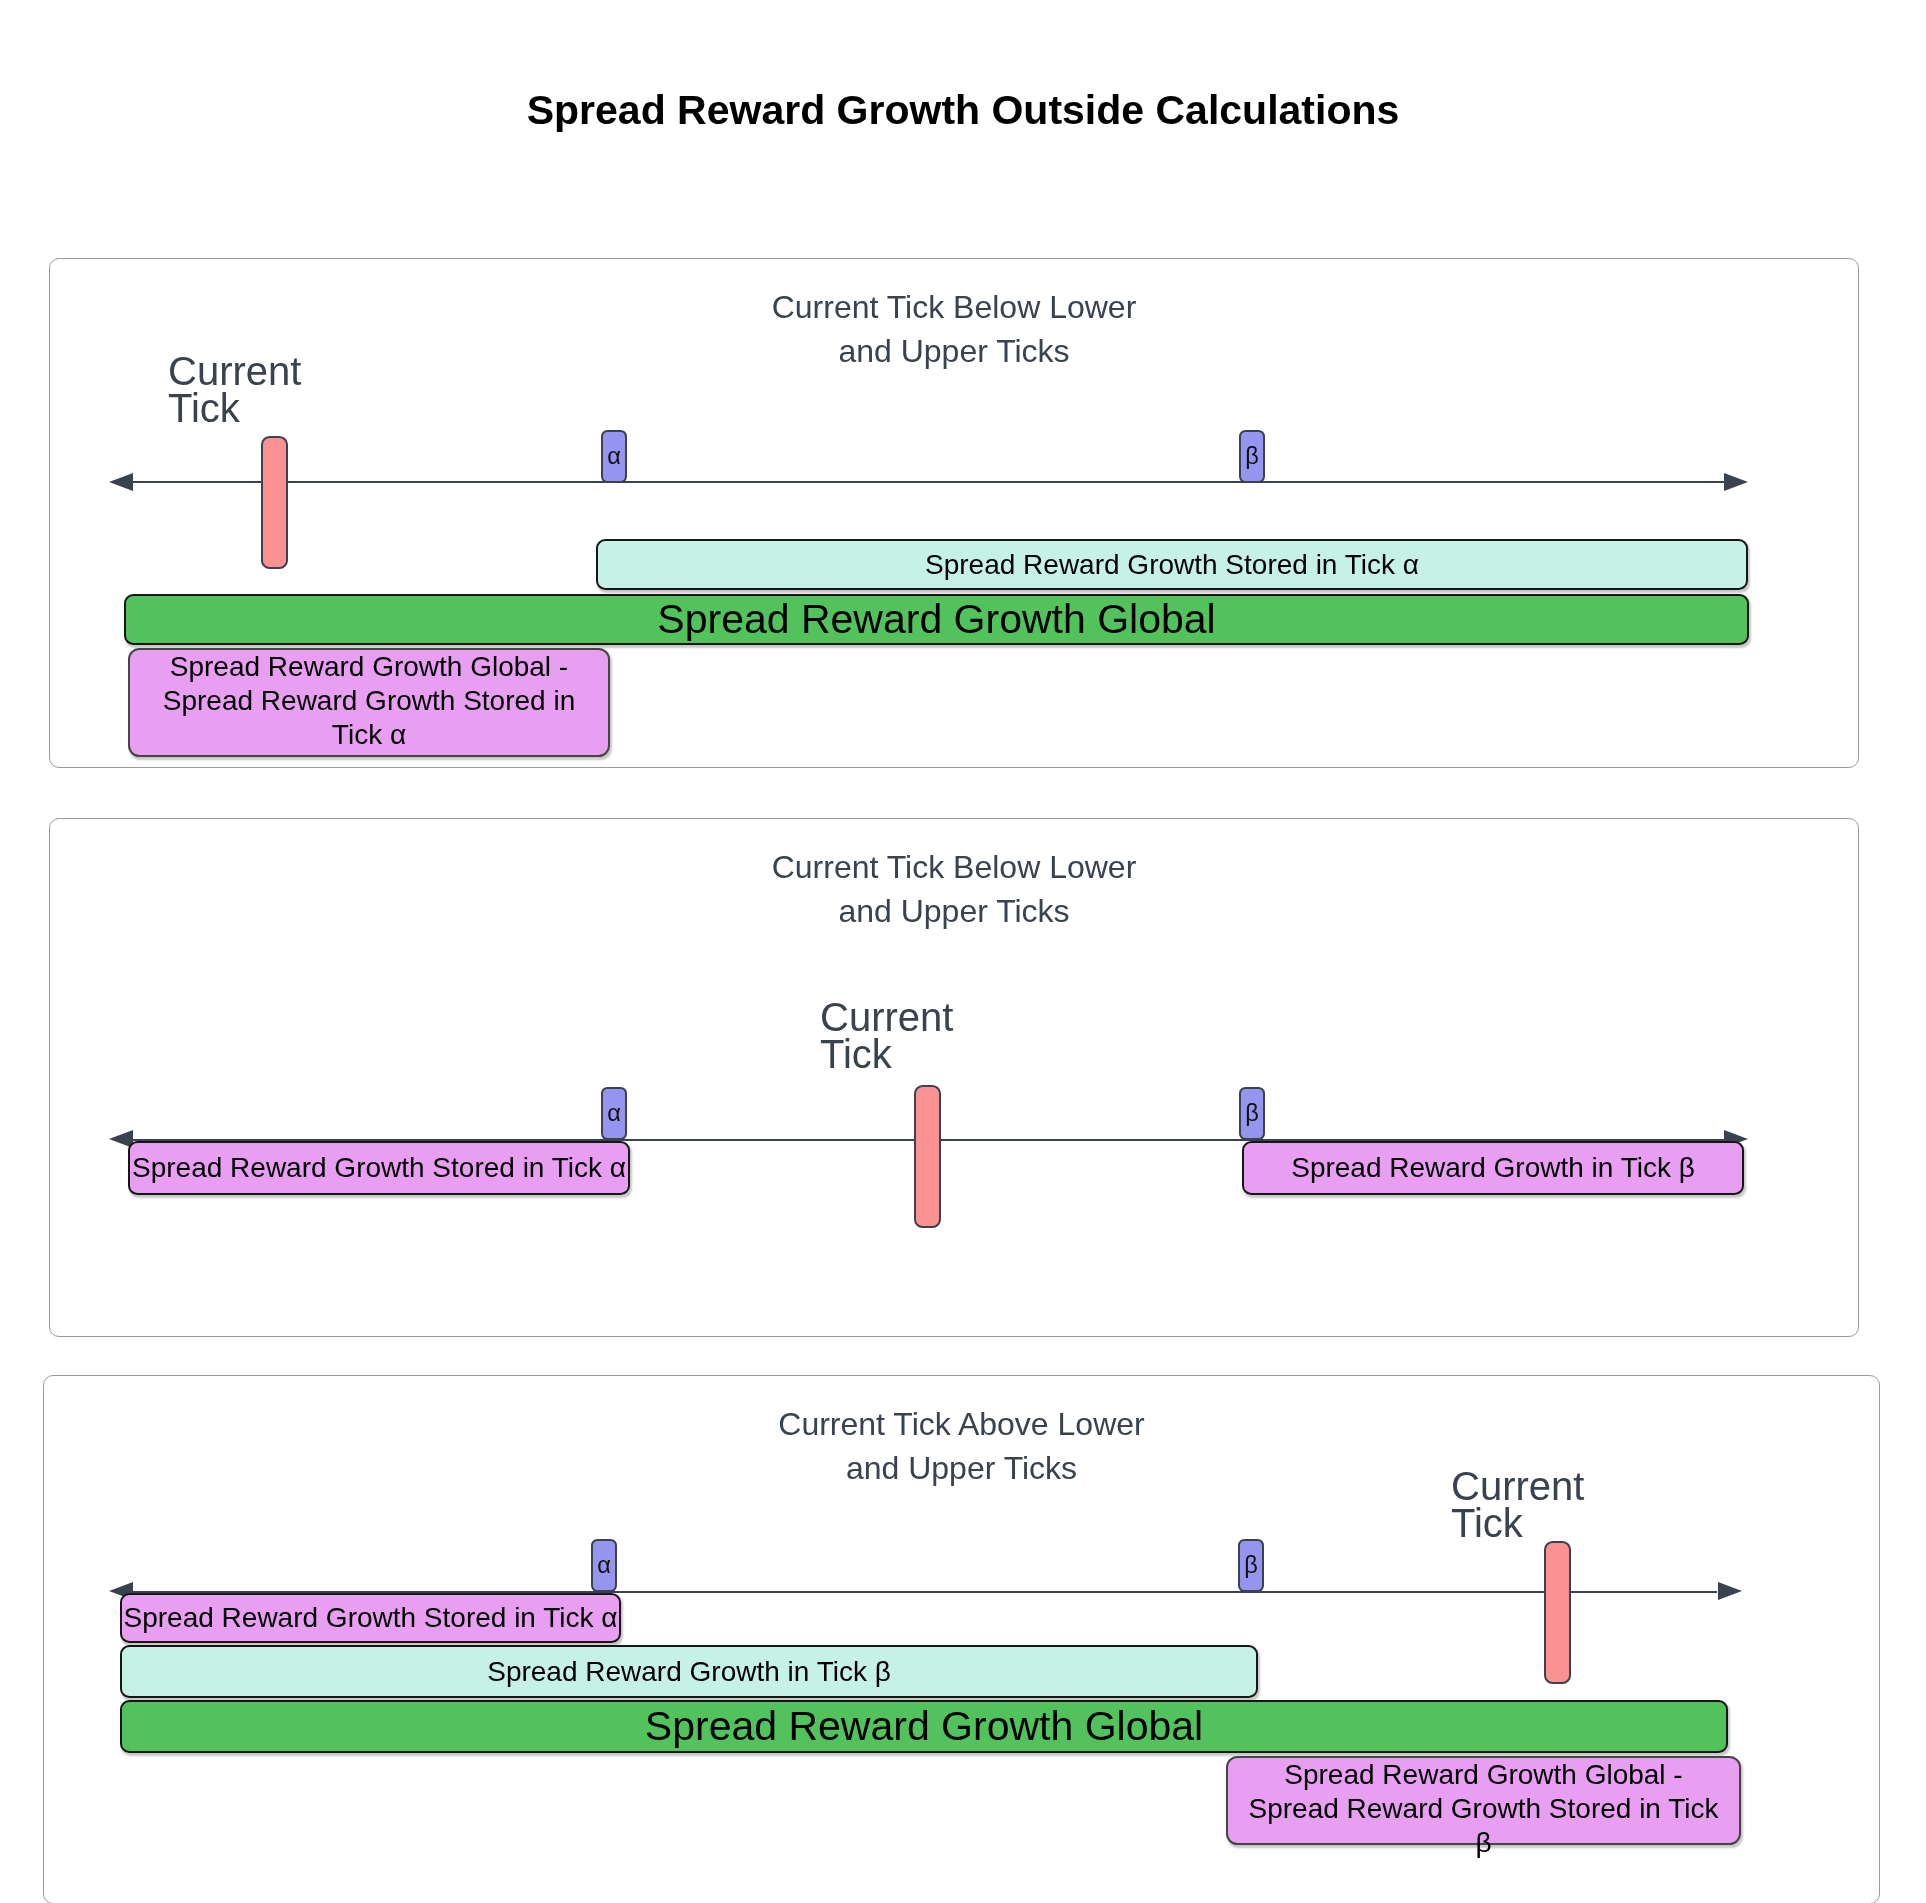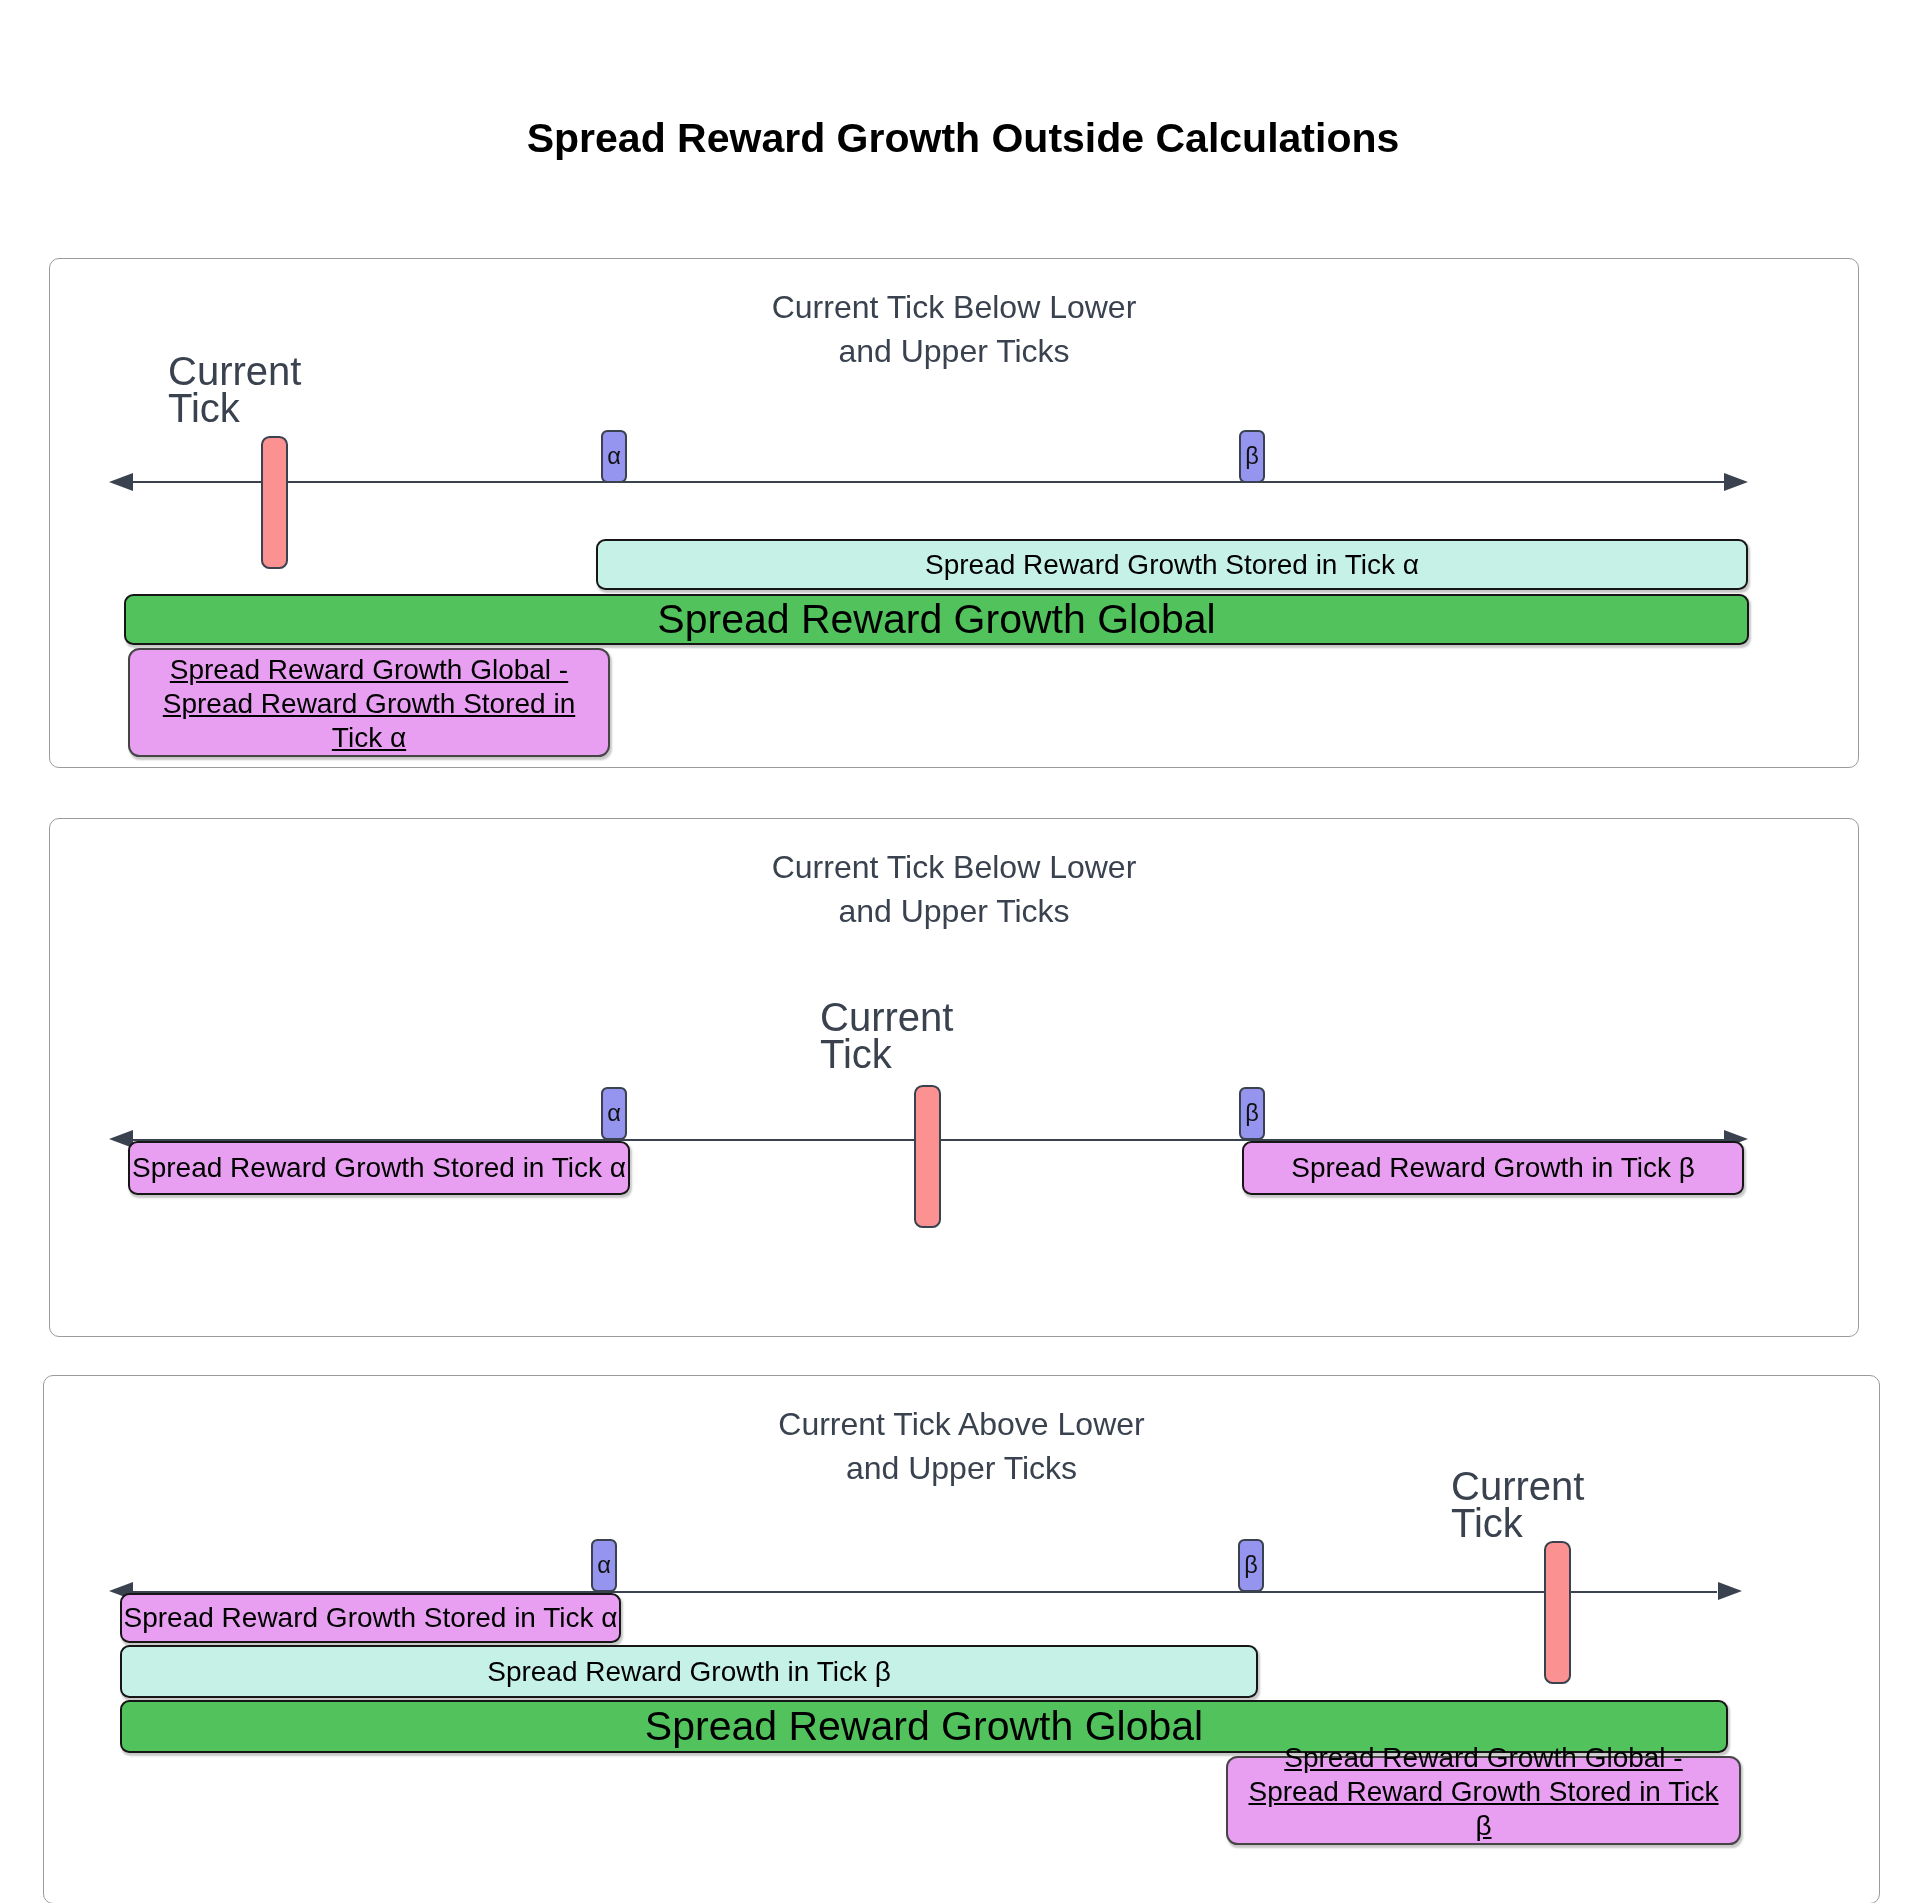--- a/index.html
+++ b/index.html
@@ -5,21 +5,21 @@
   html,body{margin:0;padding:0;background:#ffffff;}
   #canvas{
     position:relative;
     width:1926px;height:1904px;
     background:#ffffff;
     font-family:"Liberation Sans", sans-serif;
     overflow:hidden;
   }
   .title{
     position:absolute;left:0;right:0;top:87px;
-    text-align:center;font-size:41px;font-weight:bold;color:#000;margin-top:28px;
+    text-align:center;font-size:41px;font-weight:bold;color:#000;
   }
   .panel{
     position:absolute;
     border:1.4px solid #9b9b9b;border-radius:10px;background:#fff;margin-top:48px;
   }
   .hdr{
     position:absolute;left:0;right:0;text-align:center;
     font-size:32px;line-height:44px;color:#39424e;
   }
   .ctlabel{
@@ -45,25 +45,24 @@
     display:flex;align-items:center;justify-content:center;
     font-size:28px;color:#000;white-space:nowrap;
     box-shadow:1.4px 2.1px 2.1px rgba(0,0,0,0.22);
   }
   .bar.purple{background:#e89ff2;}
   .bar.teal{background:#c6f1e7;}
   .bar.green{background:#52c25d;font-size:41px;}
   .note{
     position:absolute;background:#e89ff2;
     border:2.1px solid #454545;border-radius:11.4px;box-sizing:border-box;
-    display:flex;align-items:flex-end;justify-content:center;
+    display:flex;align-items:flex-start;justify-content:center;
     text-align:center;font-size:28px;line-height:34px;color:#000;
     padding:0 8.6px;
     box-shadow:1.4px 2.1px 2.1px rgba(0,0,0,0.22);
-    text-decoration:underline;
   }
 </style>
 </head>
 <body>
 
 <div id="canvas">
 
   <div class="title">Spread Reward Growth Outside Calculations</div>
 
   <div class="panel" style="left:49px;top:210px;width:1808px;height:508px;">

